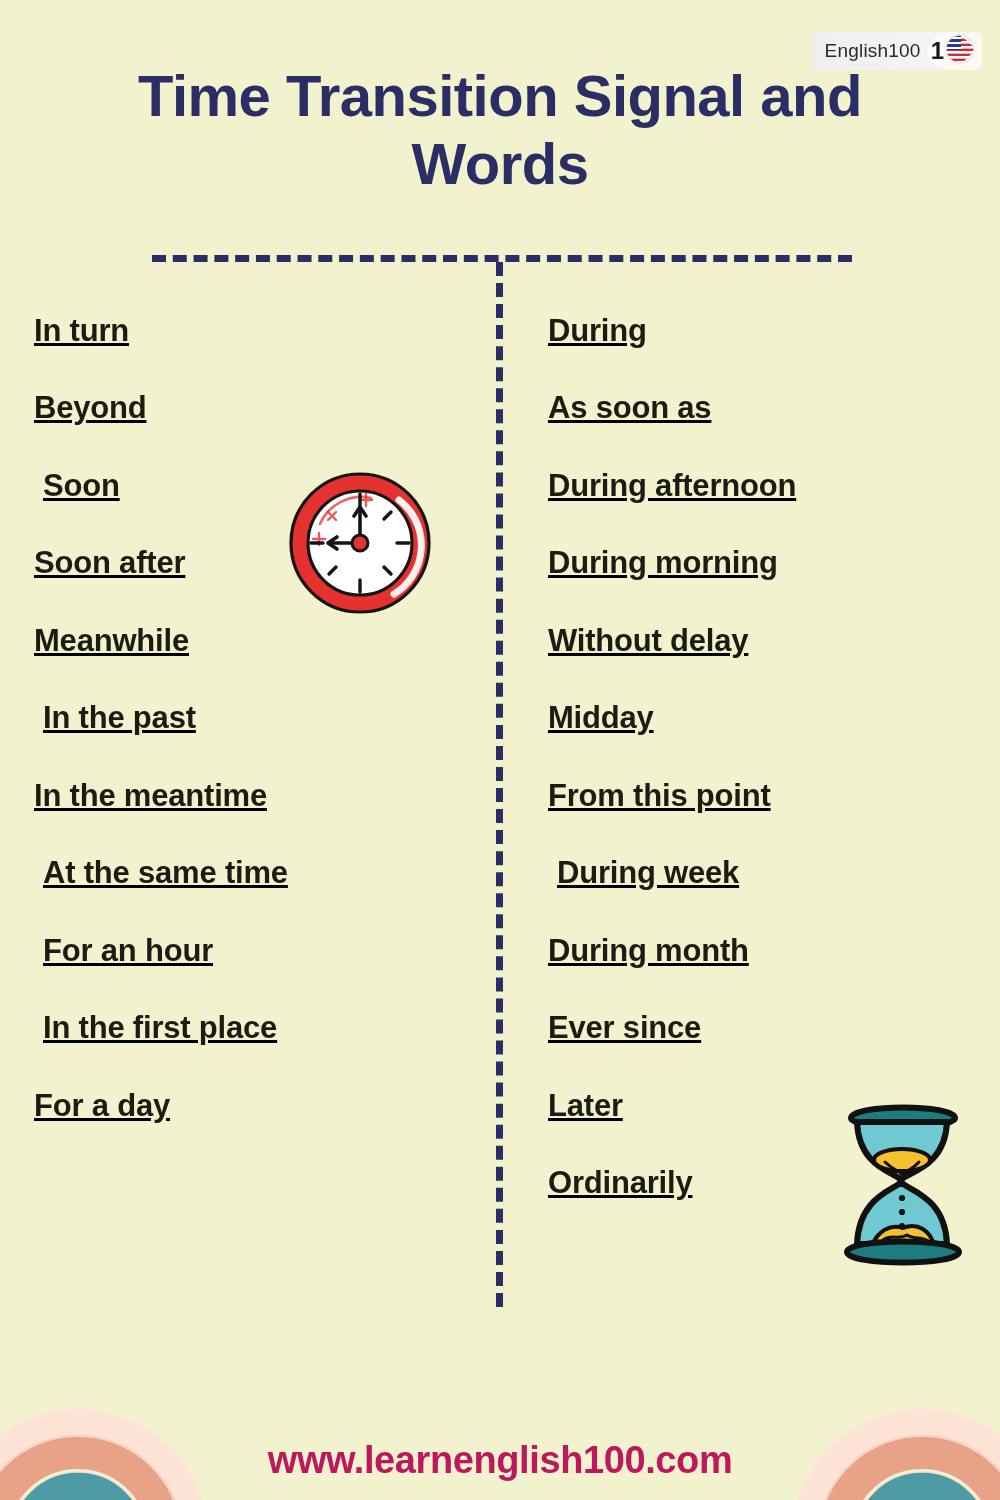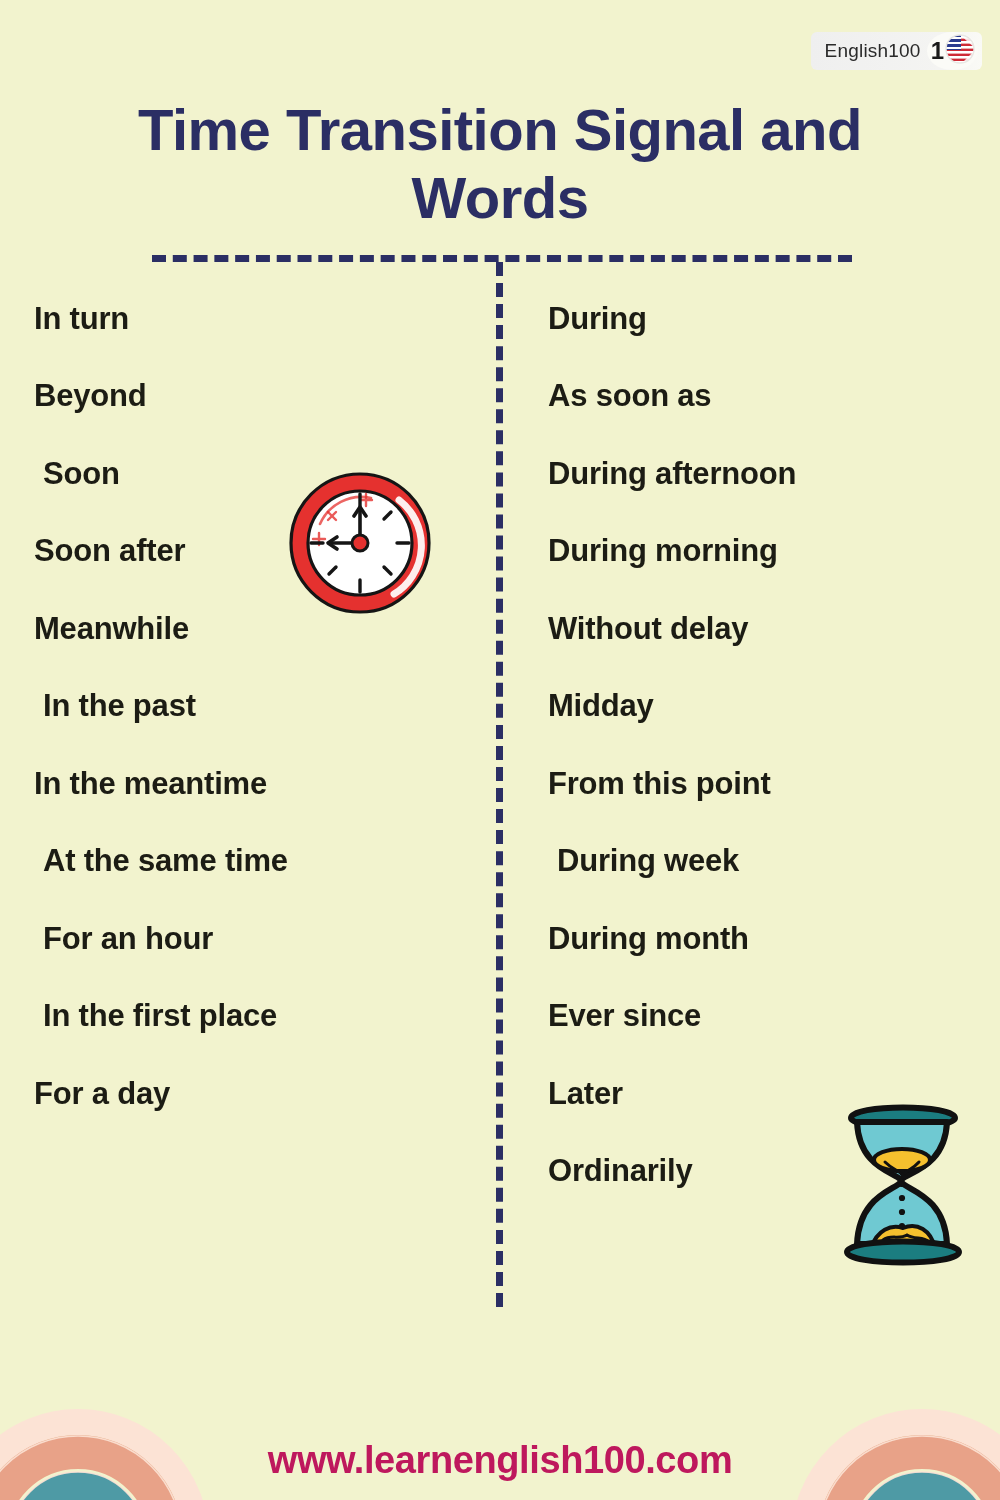--- a/index.html
+++ b/index.html
@@ -58,21 +58,20 @@
     top: 62px;
     left: 60px;
     width: 880px;
     text-align: center;
     font-size: 58px;
     line-height: 1.18;
     font-weight: bold;
     color: #2B2E64;
     letter-spacing: -0.5px;
     font-family: "Liberation Sans", sans-serif;
-    margin-top: 34px;
   }
 
   
   #divider-horizontal {
     position: absolute;
     top: 255px;
     left: 152px;
     width: 700px;
     height: 0;
     border-top: 7px dashed #2B2E64;
@@ -82,22 +81,23 @@
     top: 262px;
     left: 496px;
     width: 0;
     height: 1045px;
     border-left: 7px dashed #2B2E64;
   }
 
   
   .word-column {
     position: absolute;
-    top: 280px;
+    top: 292px;
     width: 430px;
+    text-decoration: underline;
   }
   #column-left  { left: 34px; }
   #column-right { left: 548px; }
 
   .word-item {
     height: 77.5px;
     display: flex;
     align-items: center;
     font-size: 31px;
     font-weight: bold;

